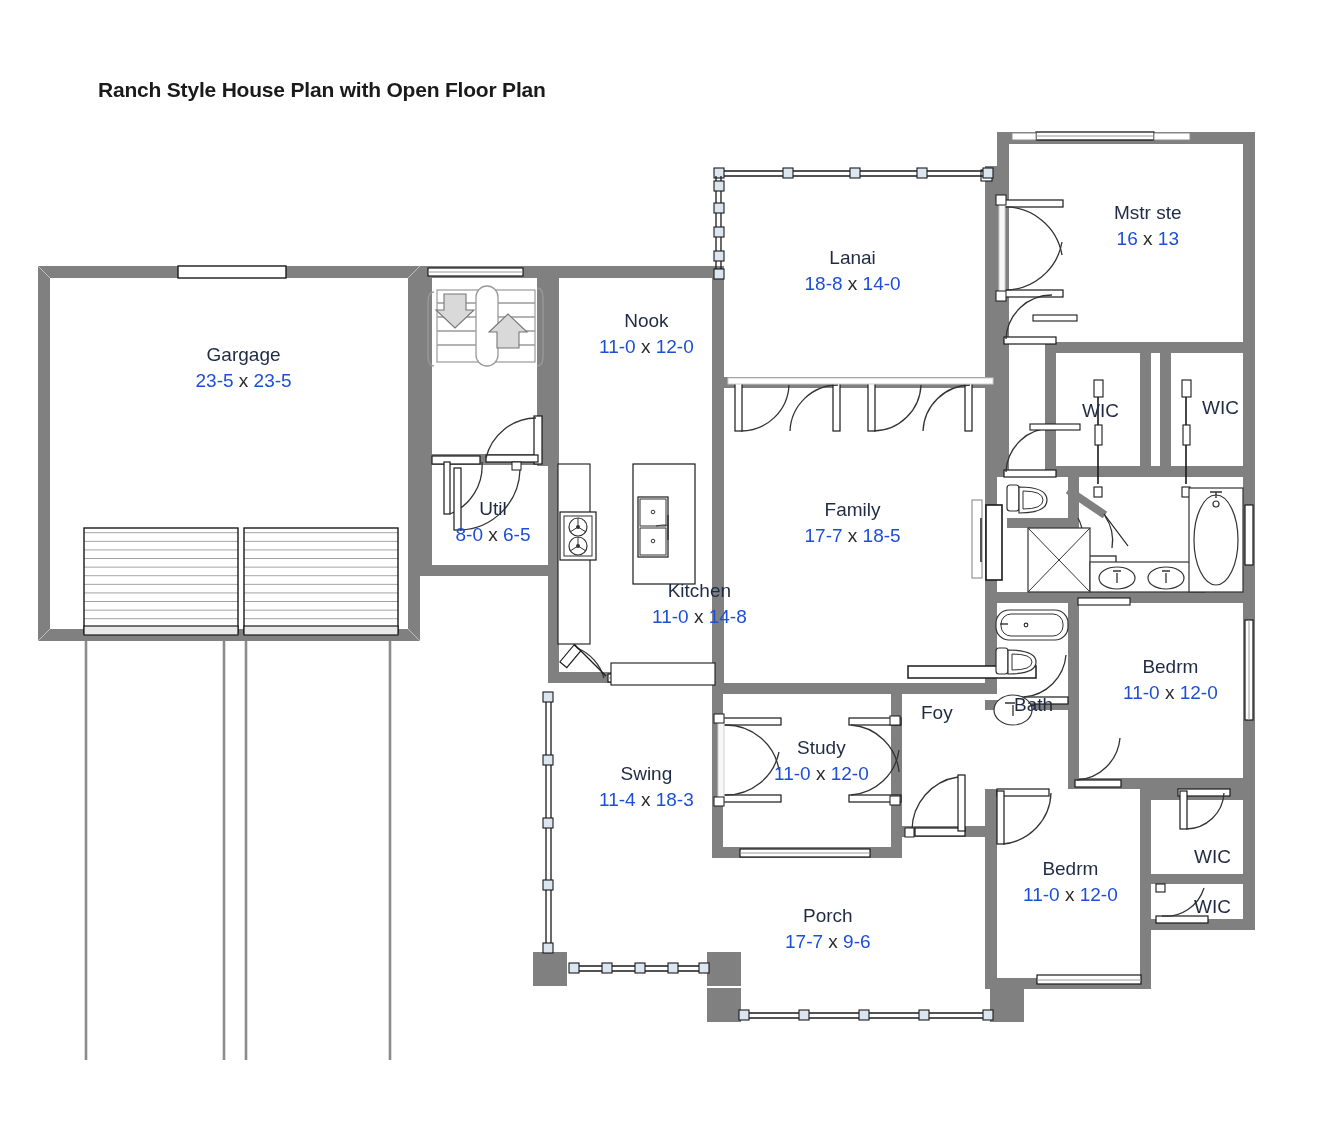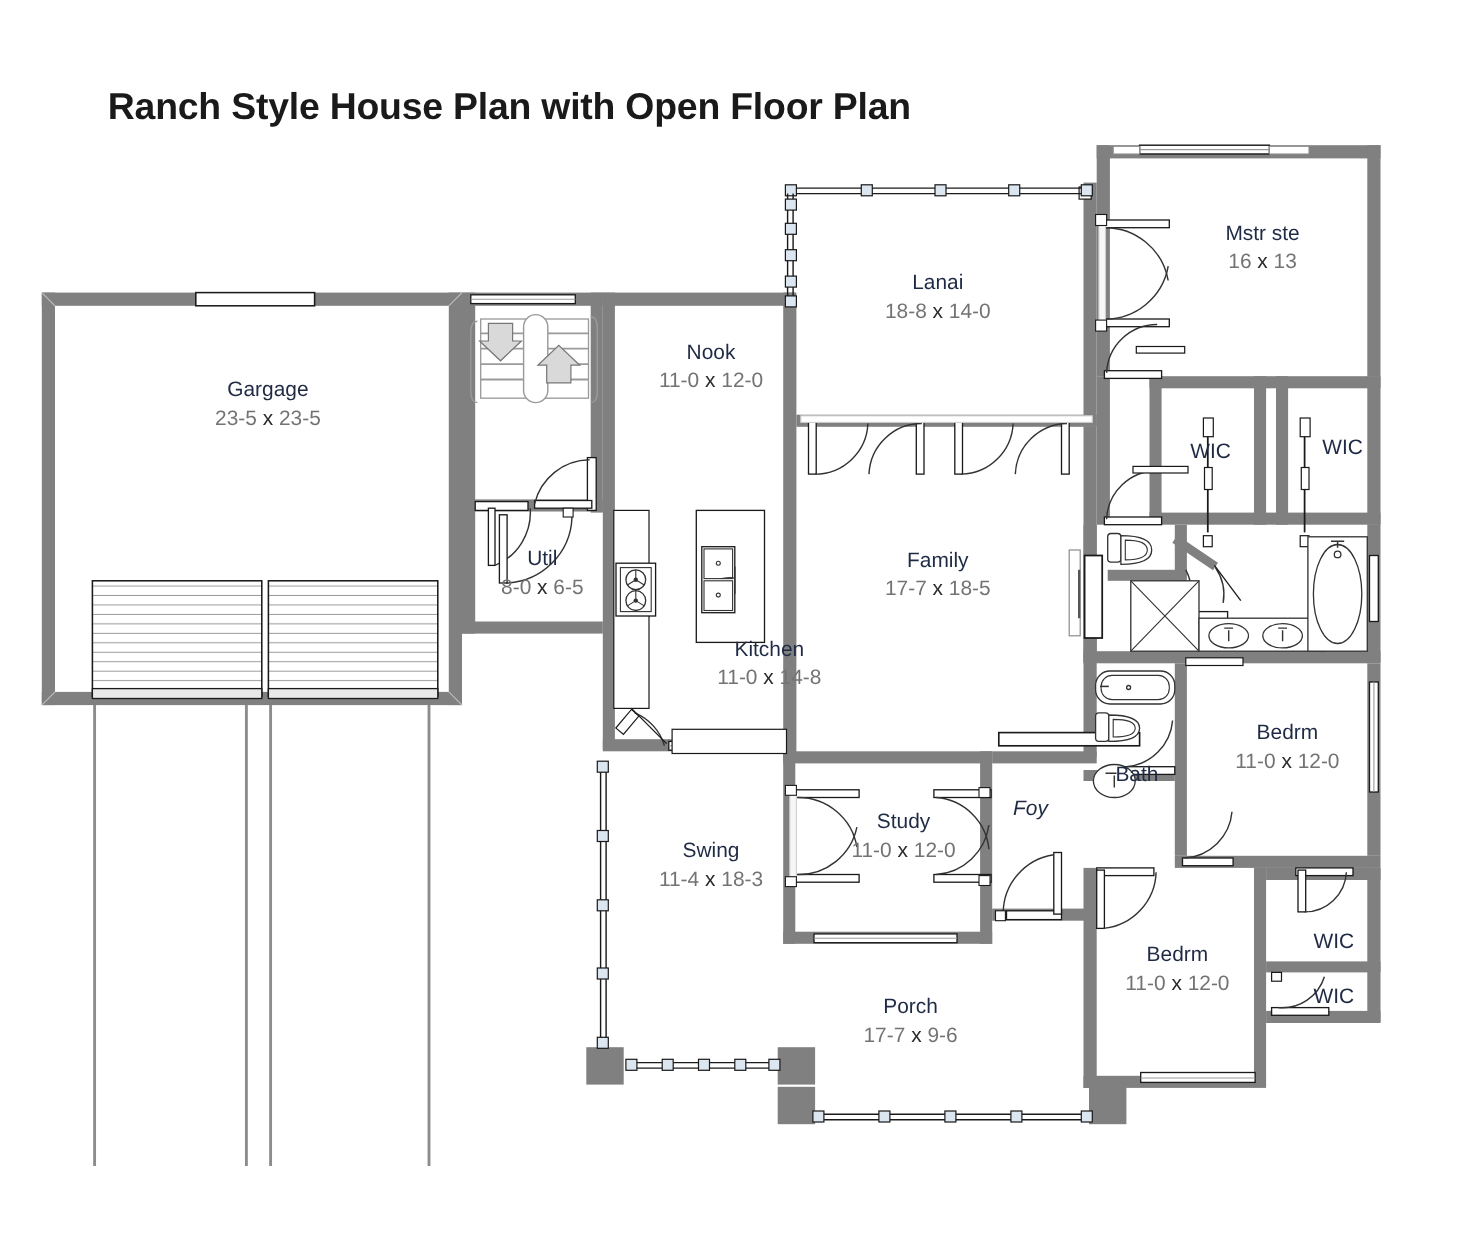--- a/index.html
+++ b/index.html
@@ -1,31 +1,31 @@
 <!DOCTYPE html>
 <html><head>
 <meta charset="utf-8">
 <title>Ranch Style House Plan with Open Floor Plan</title>
 <style>
   html,body{margin:0;padding:0;background:#ffffff;}
   body{width:1340px;height:1123px;overflow:hidden;
        font-family:"Liberation Sans","DejaVu Sans",sans-serif;}
   #page-title{
     position:absolute; left:98px; top:78px;
-    font-size:34px; font-weight:bold; color:#1a1a1a;
+    font-size:21px; font-weight:bold; color:#1a1a1a;
     letter-spacing:-0.2px; white-space:nowrap;
   }
   #plan{position:absolute; left:0; top:0; width:1340px; height:1123px;}
   .lbl{
     position:absolute; text-align:center; white-space:nowrap;
     font-size:19px; color:#1f2a44; pointer-events:none;
   }
   .lbl .nm{display:block; line-height:1.35;}
   .lbl .dim{display:block; line-height:1.35; color:#2b2b2b;}
-  .lbl .dim b{font-weight:normal; color:#737373;}
+  .lbl .dim b{font-weight:normal; color:#1d4ed8;}
 </style>
 </head>
 <body>
 
 <div id="page-title">Ranch Style House Plan with Open Floor Plan</div>
 
 <svg id="plan" viewBox="0 0 1340 1123" xmlns="http://www.w3.org/2000/svg">
 
   <defs>
 
@@ -528,21 +528,21 @@
     <div class="lbl" style="left: 1194px; top: 844px; width: auto;">
       <span class="nm">WIC</span>
     </div>
     <div class="lbl" style="left: 1194px; top: 894px; width: auto;">
       <span class="nm">WIC</span>
     </div>
     <div class="lbl" style="left: 774px; top: 735px; width: auto;">
       <span class="nm">Study</span>
       <span class="dim"><b>11-0</b> x <b>12-0</b></span>
     </div>
-    <div class="lbl" style="left: 921px; top: 723px; width: auto; font-style: italic;">
+    <div class="lbl" style="left: 921px; top: 700px; width: auto;">
       <span class="nm">Foy</span>
     </div>
     <div class="lbl" style="left: 599px; top: 761px; width: auto;">
       <span class="nm">Swing</span>
       <span class="dim"><b>11-4</b> x <b>18-3</b></span>
     </div>
     <div class="lbl" style="left: 785px; top: 903px; width: auto;">
       <span class="nm">Porch</span>
       <span class="dim"><b>17-7</b> x <b>9-6</b></span>
     </div>

